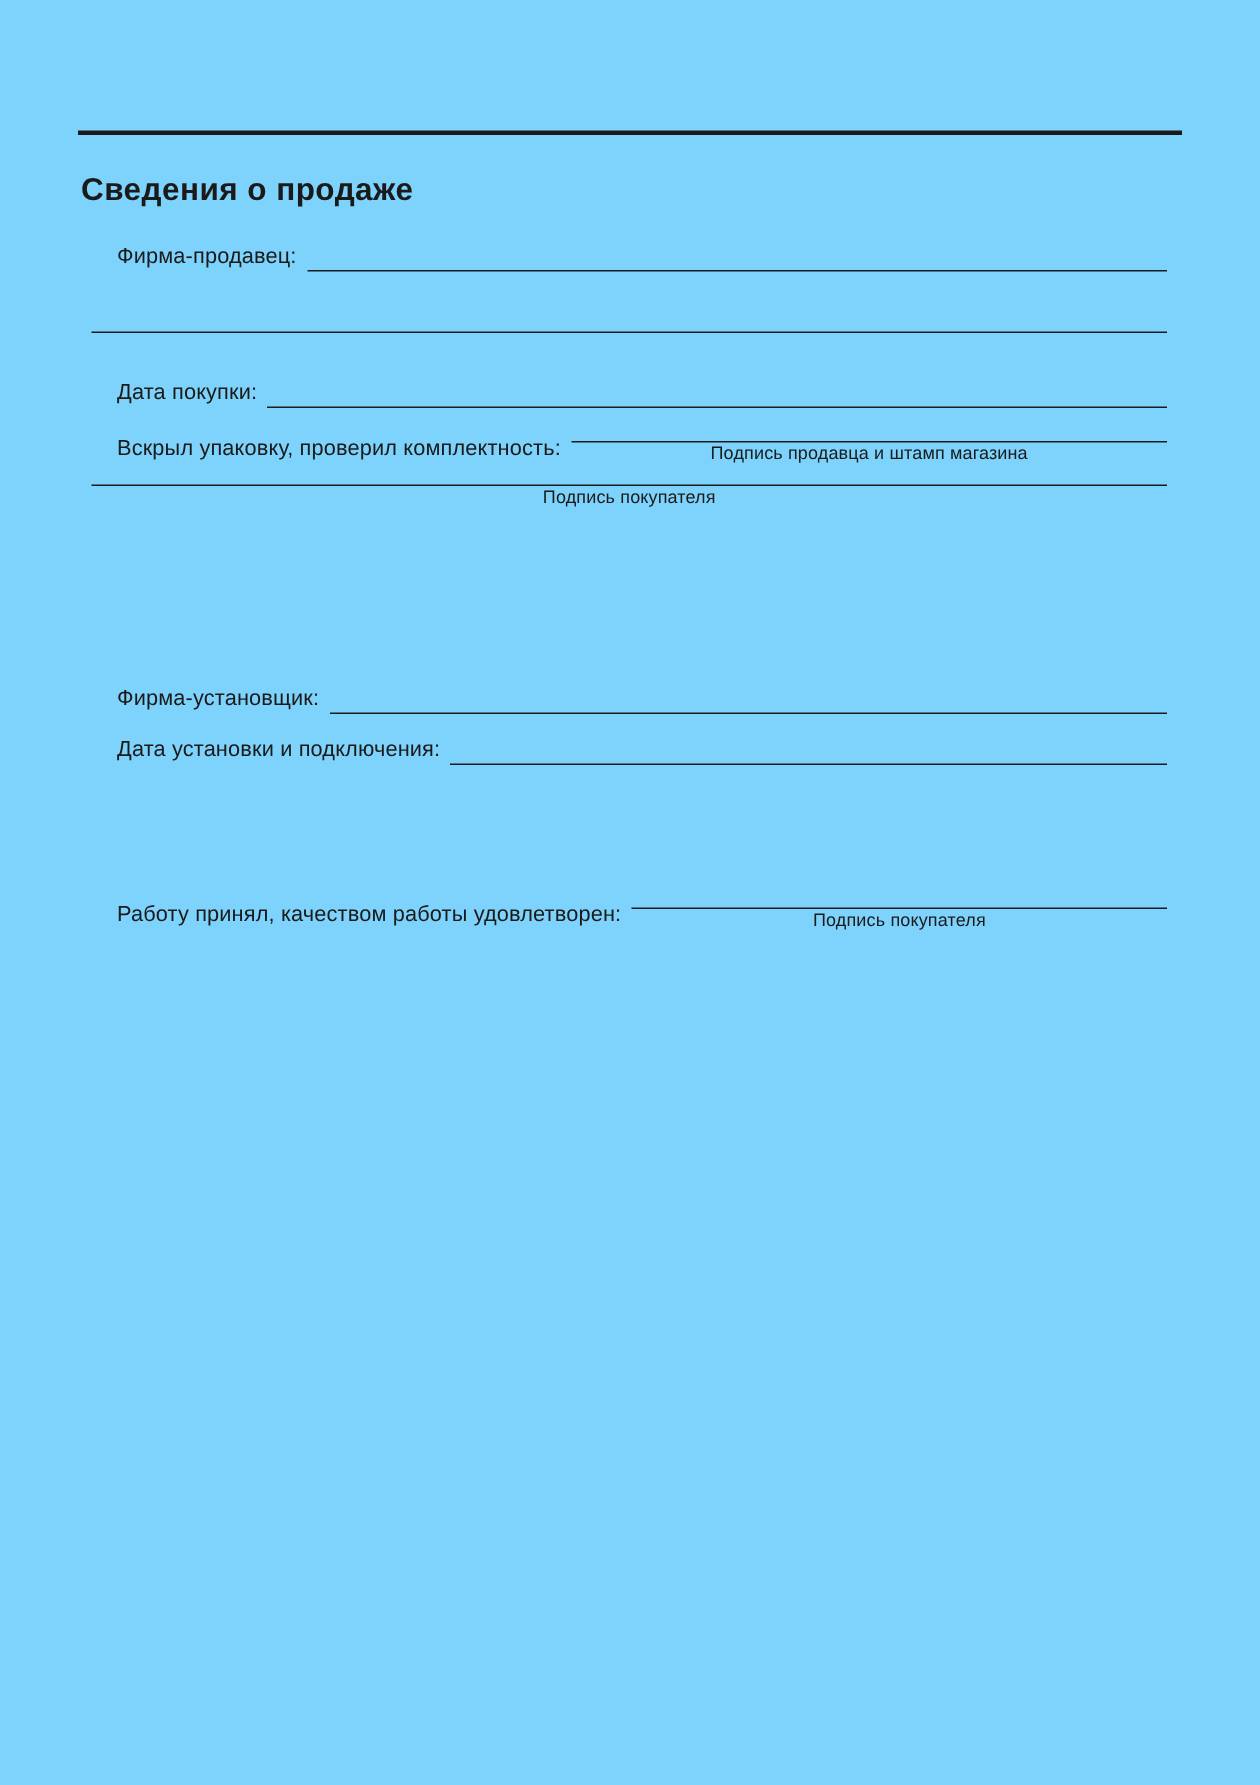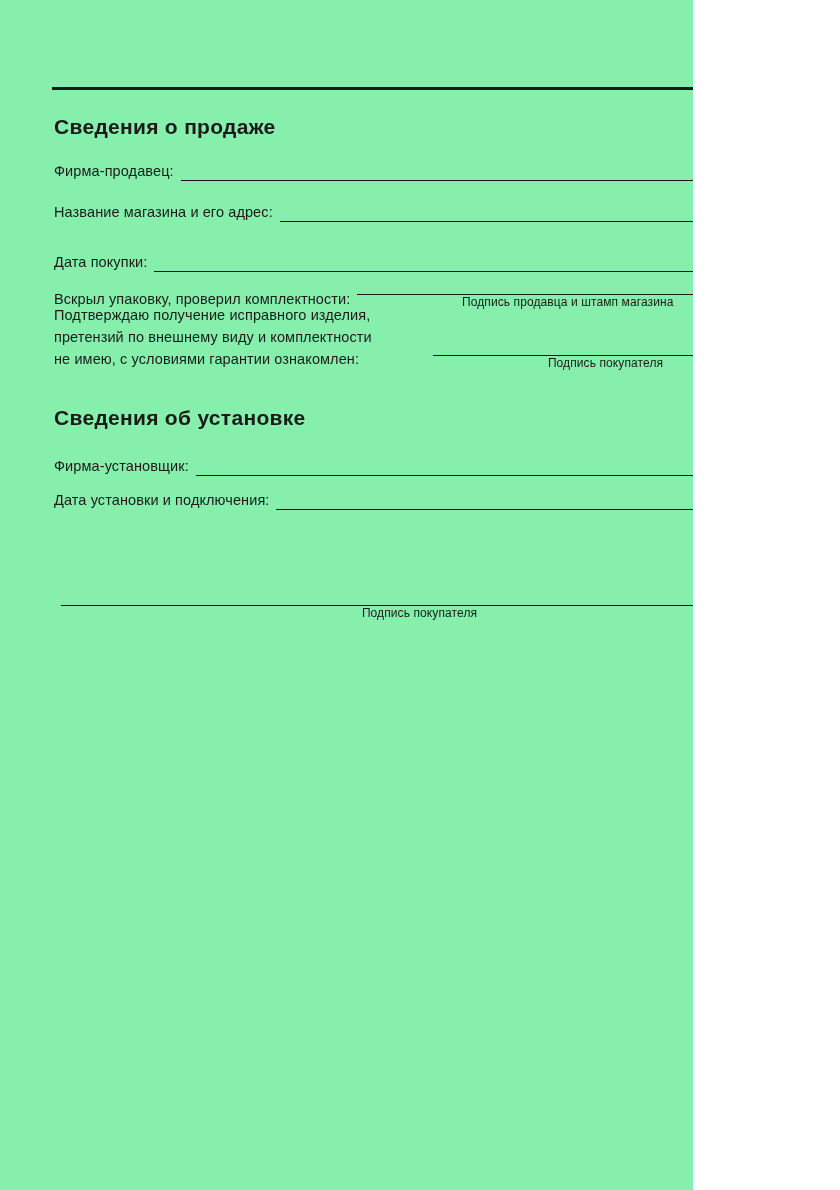--- a/index.html
+++ b/index.html
@@ -1,39 +1,39 @@
 <!DOCTYPE html>
 <html><head>
 <meta charset="utf-8">
 <style>
   * { margin:0; padding:0; box-sizing:border-box; }
   html,body { background:#ffffff; }
   .page {
     position:relative;
-    width:693px; height:1190px;
-    background:#86efac;
+    width:840px; height:1190px;
+    background:#7dd3fc;
     font-family:"Liberation Sans", sans-serif;
     color:#1a1a1a;
     overflow:hidden;
   }
   .top-rule {
     position:absolute; left:52px; top:87px; width:736px;
     border-top:3px solid #1a1a1a;
   }
   h1.section-heading {
     position:absolute; left:54px;
     font-size:21px; font-weight:700; line-height:24px;
     letter-spacing:0.3px; color:#1a1a1a;
   }
   .row {
     position:absolute; left:54px; width:724px;
     display:flex; align-items:flex-end;
     font-size:14.5px; letter-spacing:0.1px;
   }
-  .lbl { white-space:nowrap; line-height:20px; }
+  .lbl { white-space:nowrap; line-height:20px;margin-left:24px; }
   .para-lbl { width:372px; }
   .para-lbl .pline { line-height:22px; white-space:nowrap; }
   .fill { flex:1; margin-left:7px; display:flex; flex-direction:column; min-width:0; }
   .blank { height:20px; border-bottom:1.5px solid #1a1a1a; }
   .cap {
     font-size:12px; line-height:14px; margin-top:0;
     text-align:center; color:#1a1a1a; letter-spacing:0.1px;
   }
 </style>
 </head>
@@ -46,70 +46,64 @@
   <h1 class="section-heading" style="top:115px">Сведения о продаже</h1>
 
   <div class="row" style="top:161px">
     <span class="lbl">Фирма-продавец:</span>
     <span class="fill">
       <span class="blank"></span>
     </span>
   </div>
 
   <div class="row" style="top:202px">
-    <span class="lbl">Название магазина и его адрес:</span>
     <span class="fill">
       <span class="blank"></span>
     </span>
   </div>
 
   <div class="row" style="top:252px">
     <span class="lbl">Дата покупки:</span>
     <span class="fill">
       <span class="blank"></span>
     </span>
   </div>
 
   <div class="row" style="top:275px">
-    <span class="lbl">Вскрыл упаковку, проверил комплектности:</span>
+    <span class="lbl">Вскрыл упаковку, проверил комплектность:</span>
     <span class="fill">
       <span class="blank"></span>
       <span class="cap">Подпись продавца и штамп магазина</span>
     </span>
   </div>
 
   <div class="row" style="top:304px">
-    <span class="para-lbl">
-      <span class="pline">Подтверждаю получение исправного изделия,</span>
-      <span class="pline">претензий по внешнему виду и комплектности</span>
-      <span class="pline">не имею, с условиями гарантии ознакомлен:</span>
-    </span>
     <span class="fill">
       <span class="blank"></span>
       <span class="cap">Подпись покупателя</span>
     </span>
   </div>
 
-  <h1 class="section-heading" style="top:406px">Сведения об установке</h1>
 
   <div class="row" style="top:456px">
     <span class="lbl">Фирма-установщик:</span>
     <span class="fill">
       <span class="blank"></span>
     </span>
   </div>
 
   <div class="row" style="top:490px">
     <span class="lbl">Дата установки и подключения:</span>
     <span class="fill">
       <span class="blank"></span>
     </span>
   </div>
 
 
   <div class="row" style="top:586px">
+    <span class="lbl">Работу принял, качеством работы удовлетворен:</span>
     <span class="fill">
       <span class="blank"></span>
       <span class="cap">Подпись покупателя</span>
     </span>
   </div>
 
 </div>
 
 </body></html>

